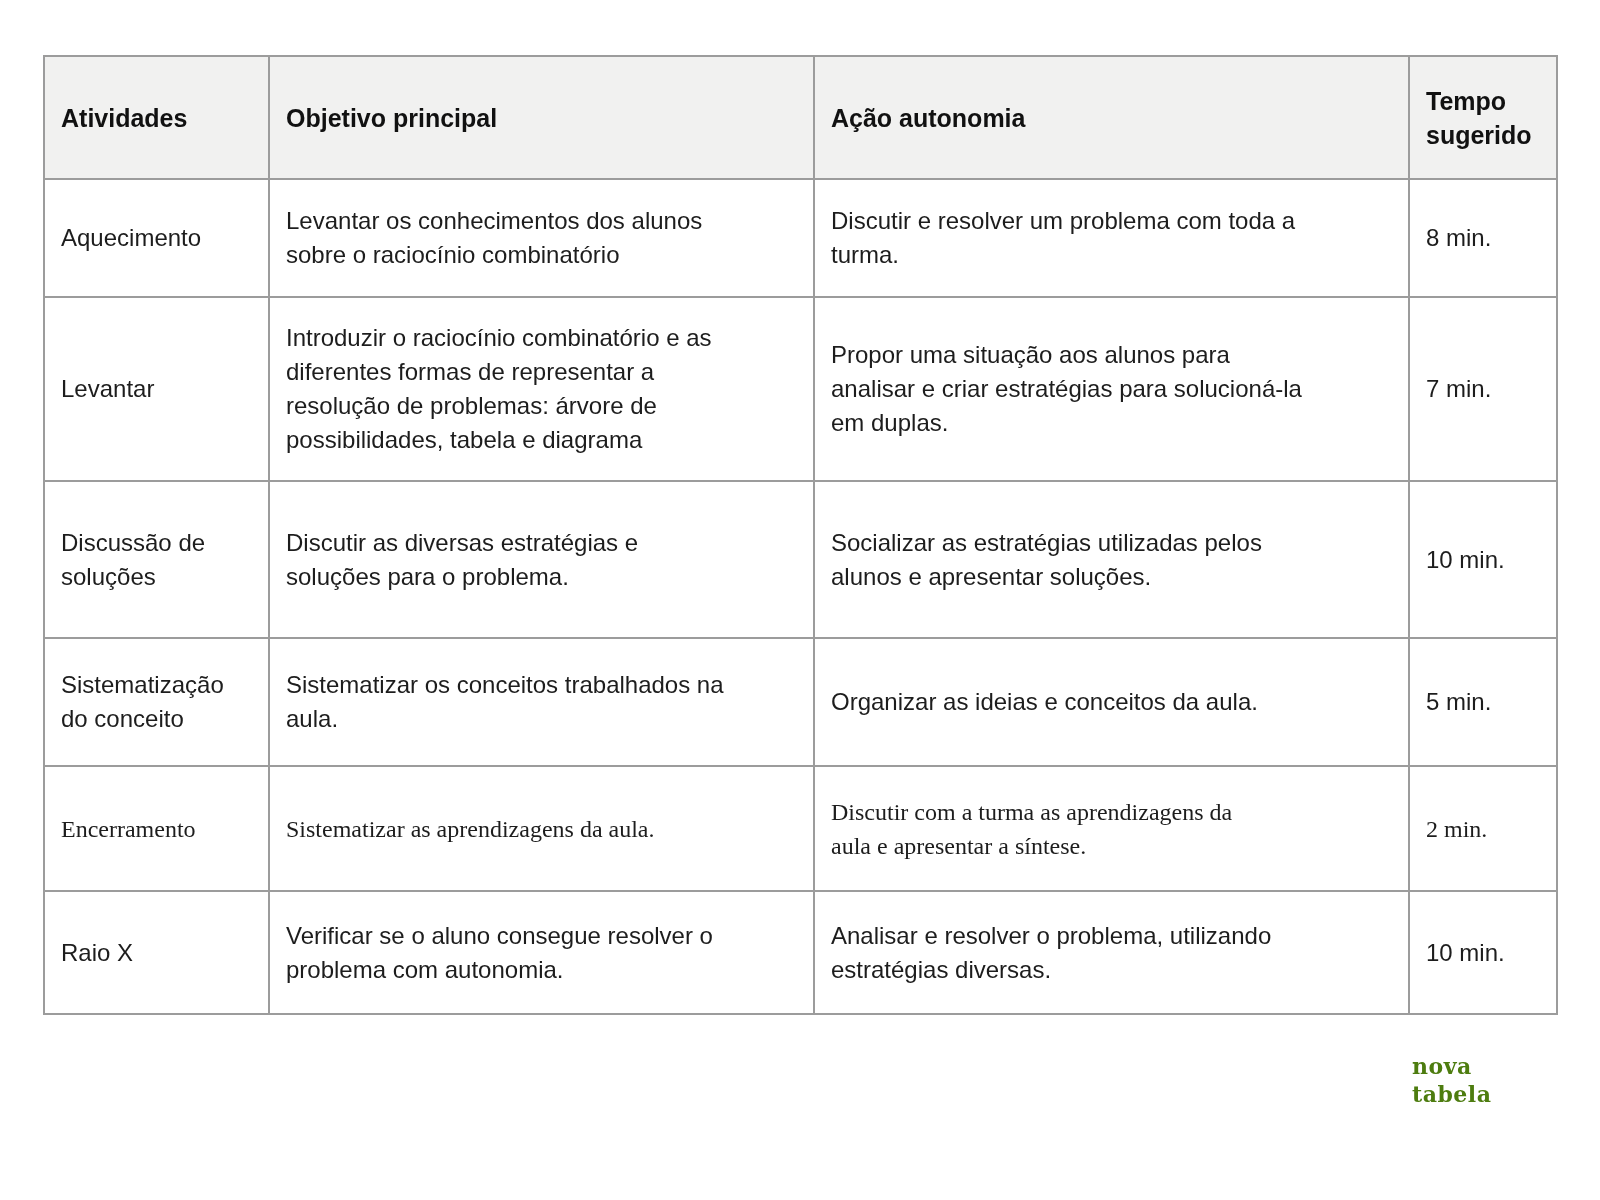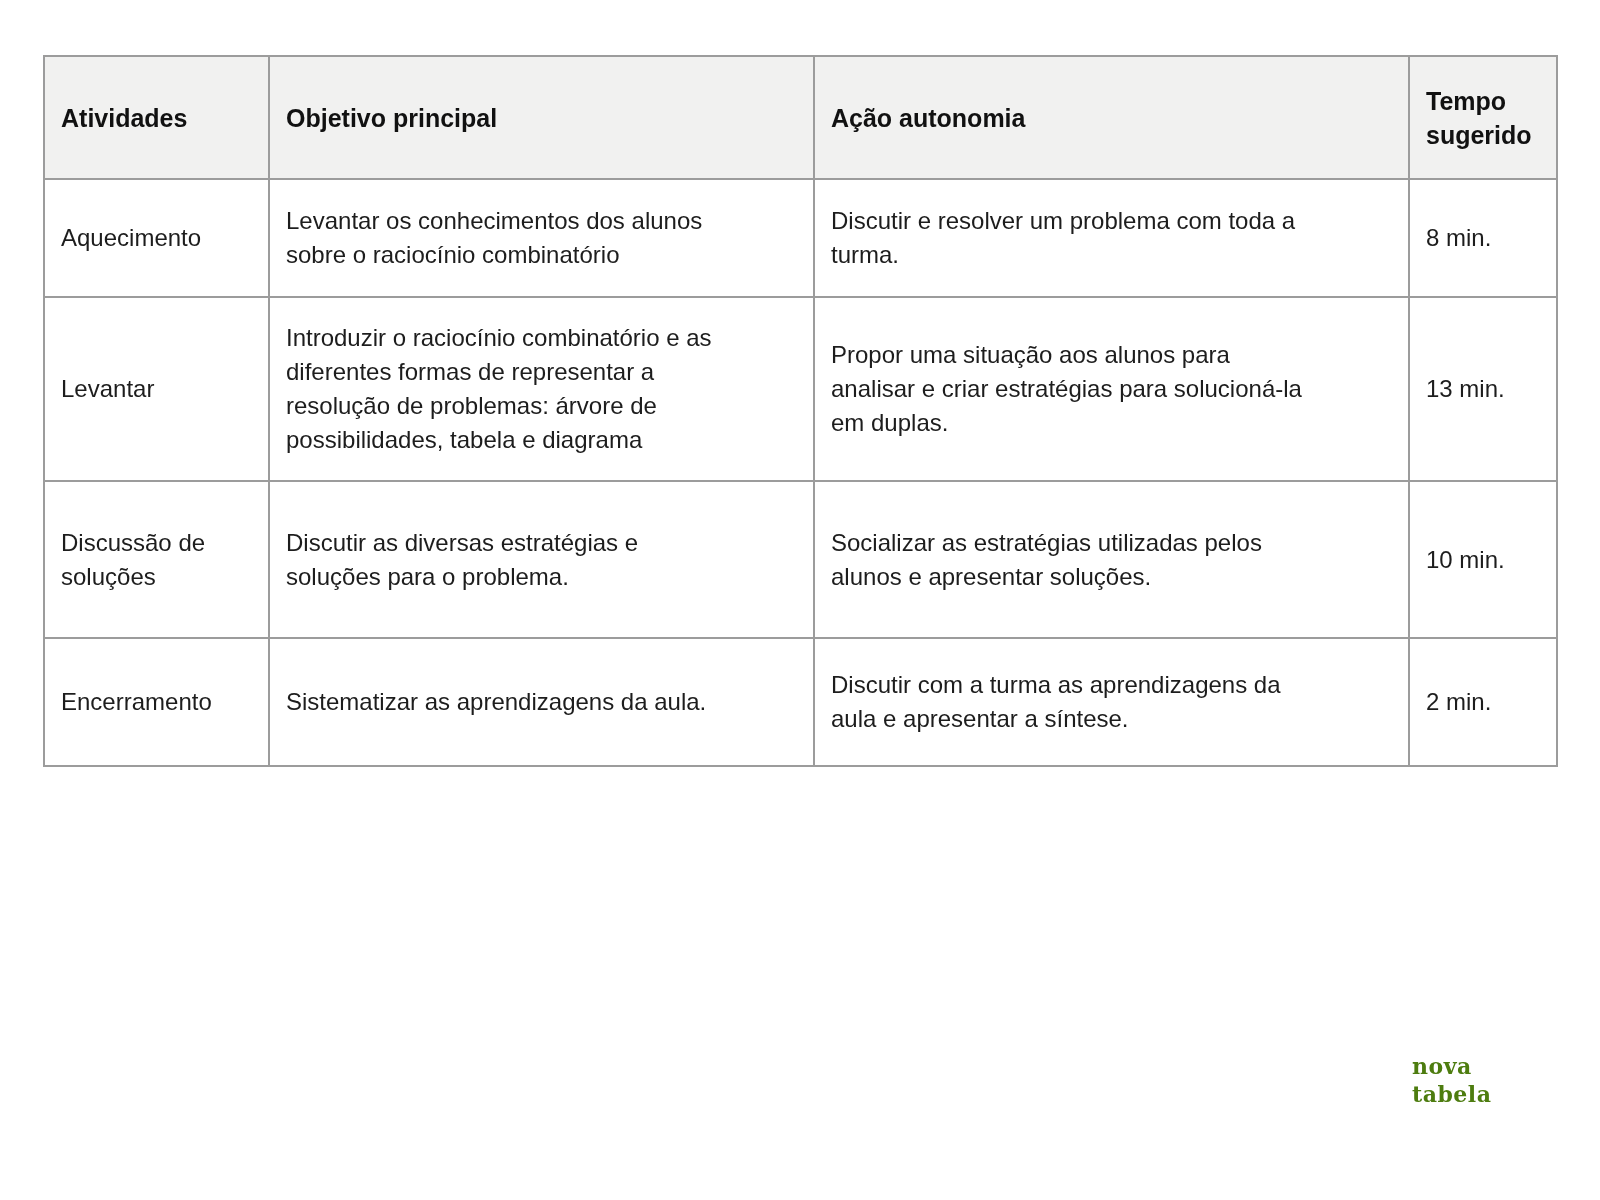--- a/index.html
+++ b/index.html
@@ -39,21 +39,21 @@
     background: #f1f1f0;
     font-weight: 700;
     color: #111111;
     font-size: 25px;
   }
   .lesson-table thead tr { height: 123px; }
   .lesson-table tbody tr:nth-child(1) { height: 118px; }
   .lesson-table tbody tr:nth-child(2) { height: 184px; }
   .lesson-table tbody tr:nth-child(3) { height: 157px; }
   .lesson-table tbody tr:nth-child(4) { height: 128px; }
-  .lesson-table tbody tr:nth-child(5) { height: 125px; }
+  .lesson-table tbody tr:nth-child(5) { height: 125px; font-family: Liberation Serif, serif; }
   .lesson-table tbody tr:nth-child(6) { height: 123px; }
 
   .col-activity { width: 225px; }
   .col-objective { width: 545px; }
   .col-action { width: 595px; }
   .col-time { width: 148px; }
 
   .logo {
     position: absolute;
     left: 1412px;
@@ -98,37 +98,53 @@
         </tr>
         <tr>
           <td>Levantar</td>
           <td>Introduzir o raciocínio combinatório e as
 diferentes formas de representar a
 resolução de problemas: árvore de
 possibilidades, tabela e diagrama</td>
           <td>Propor uma situação aos alunos para
 analisar e criar estratégias para solucioná-la
 em duplas.</td>
-          <td>13 min.</td>
+          <td>7 min.</td>
         </tr>
         <tr>
           <td>Discussão de
 soluções</td>
           <td>Discutir as diversas estratégias e
 soluções para o problema.</td>
           <td>Socializar as estratégias utilizadas pelos
 alunos e apresentar soluções.</td>
           <td>10 min.</td>
         </tr>
         <tr>
+          <td>Sistematização
+do conceito</td>
+          <td>Sistematizar os conceitos trabalhados na
+aula.</td>
+          <td>Organizar as ideias e conceitos da aula.</td>
+          <td>5 min.</td>
+        </tr>
+        <tr>
           <td>Encerramento</td>
           <td>Sistematizar as aprendizagens da aula.</td>
           <td>Discutir com a turma as aprendizagens da
 aula e apresentar a síntese.</td>
           <td>2 min.</td>
+        </tr>
+        <tr>
+          <td>Raio X</td>
+          <td>Verificar se o aluno consegue resolver o
+problema com autonomia.</td>
+          <td>Analisar e resolver o problema, utilizando
+estratégias diversas.</td>
+          <td>10 min.</td>
         </tr>
       </tbody>
   </table>
 
   <div class="logo">
     <div>nova</div>
     <div>tabela</div>
   </div>
 
 </div>

